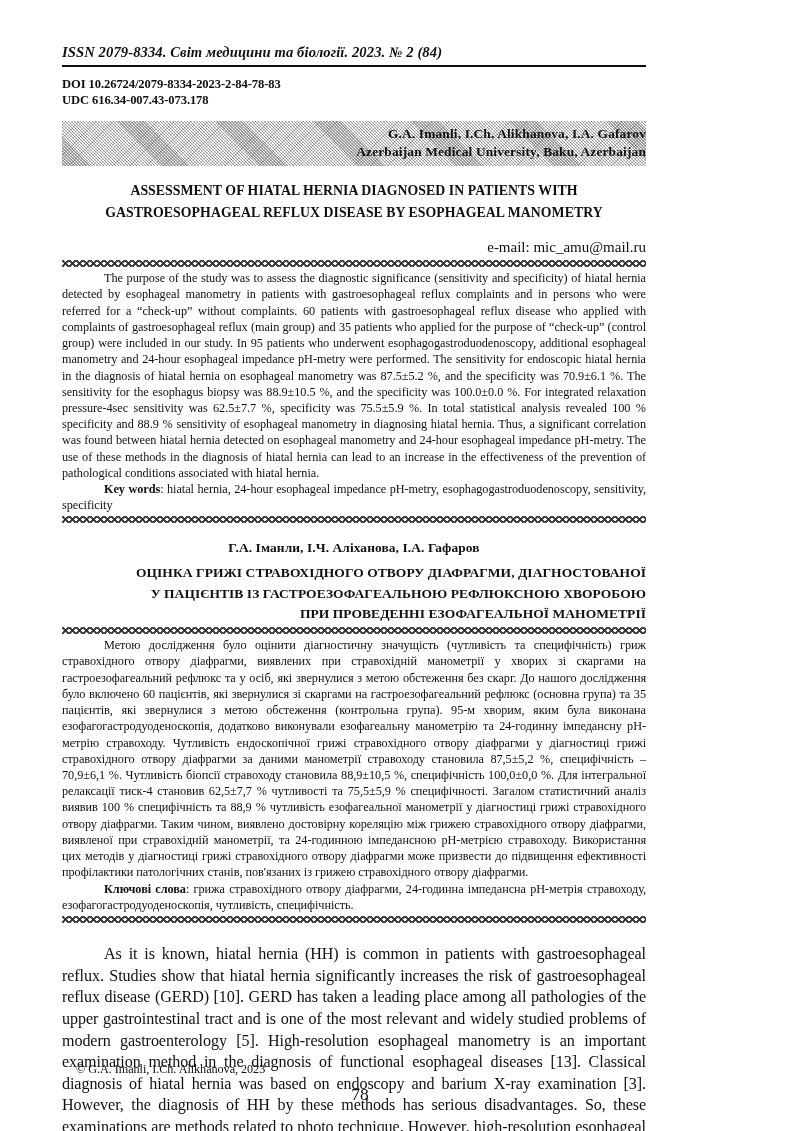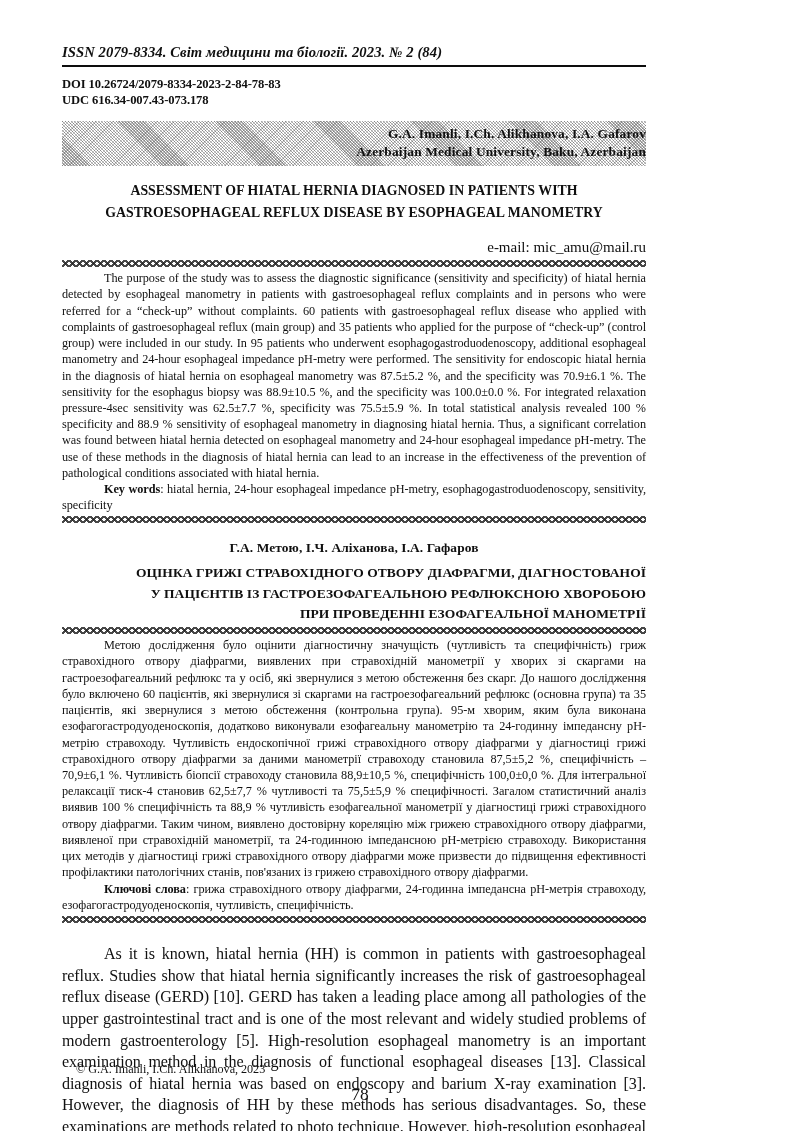--- a/index.html
+++ b/index.html
@@ -185,21 +185,21 @@
 
   <div class="zig"></div>
 
   <div class="abstract">
     <p class="ind">The purpose of the study was to assess the diagnostic significance (sensitivity and specificity) of hiatal hernia detected by esophageal manometry in patients with gastroesophageal reflux complaints and in persons who were referred for a “check-up” without complaints. 60 patients with gastroesophageal reflux disease who applied with complaints of gastroesophageal reflux (main group) and 35 patients who applied for the purpose of “check-up” (control group) were included in our study. In 95 patients who underwent esophagogastroduodenoscopy, additional esophageal manometry and 24-hour esophageal impedance pH-metry were performed. The sensitivity for endoscopic hiatal hernia in the diagnosis of hiatal hernia on esophageal manometry was 87.5±5.2 %, and the specificity was 70.9±6.1 %. The sensitivity for the esophagus biopsy was 88.9±10.5 %, and the specificity was 100.0±0.0 %. For integrated relaxation pressure-4sec sensitivity was 62.5±7.7 %, specificity was 75.5±5.9 %. In total statistical analysis revealed 100 % specificity and 88.9 % sensitivity of esophageal manometry in diagnosing hiatal hernia. Thus, a significant correlation was found between hiatal hernia detected on esophageal manometry and 24-hour esophageal impedance pH-metry. The use of these methods in the diagnosis of hiatal hernia can lead to an increase in the effectiveness of the prevention of pathological conditions associated with hiatal hernia.</p>
     <p class="kw"><b>Key words</b><span>: </span><span>hiatal hernia, 24-hour esophageal impedance pH-metry, esophagogastroduodenoscopy, sensitivity, specificity</span></p>
   </div>
 
   <div class="zig"></div>
 
-  <div class="authors-ua">Г.А. Метою, І.Ч. Аліханова, І.А. Гафаров</div>
+  <div class="authors-ua">Г.А. Іманли, І.Ч. Аліханова, І.А. Гафаров</div>
 
   <div class="title-ua">
     <div>ОЦІНКА ГРИЖІ СТРАВОХІДНОГО ОТВОРУ ДІАФРАГМИ, ДІАГНОСТОВАНОЇ</div>
     <div>У ПАЦІЄНТІВ ІЗ ГАСТРОЕЗОФАГЕАЛЬНОЮ РЕФЛЮКСНОЮ ХВОРОБОЮ</div>
     <div>ПРИ ПРОВЕДЕННІ ЕЗОФАГЕАЛЬНОЇ МАНОМЕТРІЇ</div>
   </div>
 
   <div class="zig"></div>
 
   <div class="abstract">

